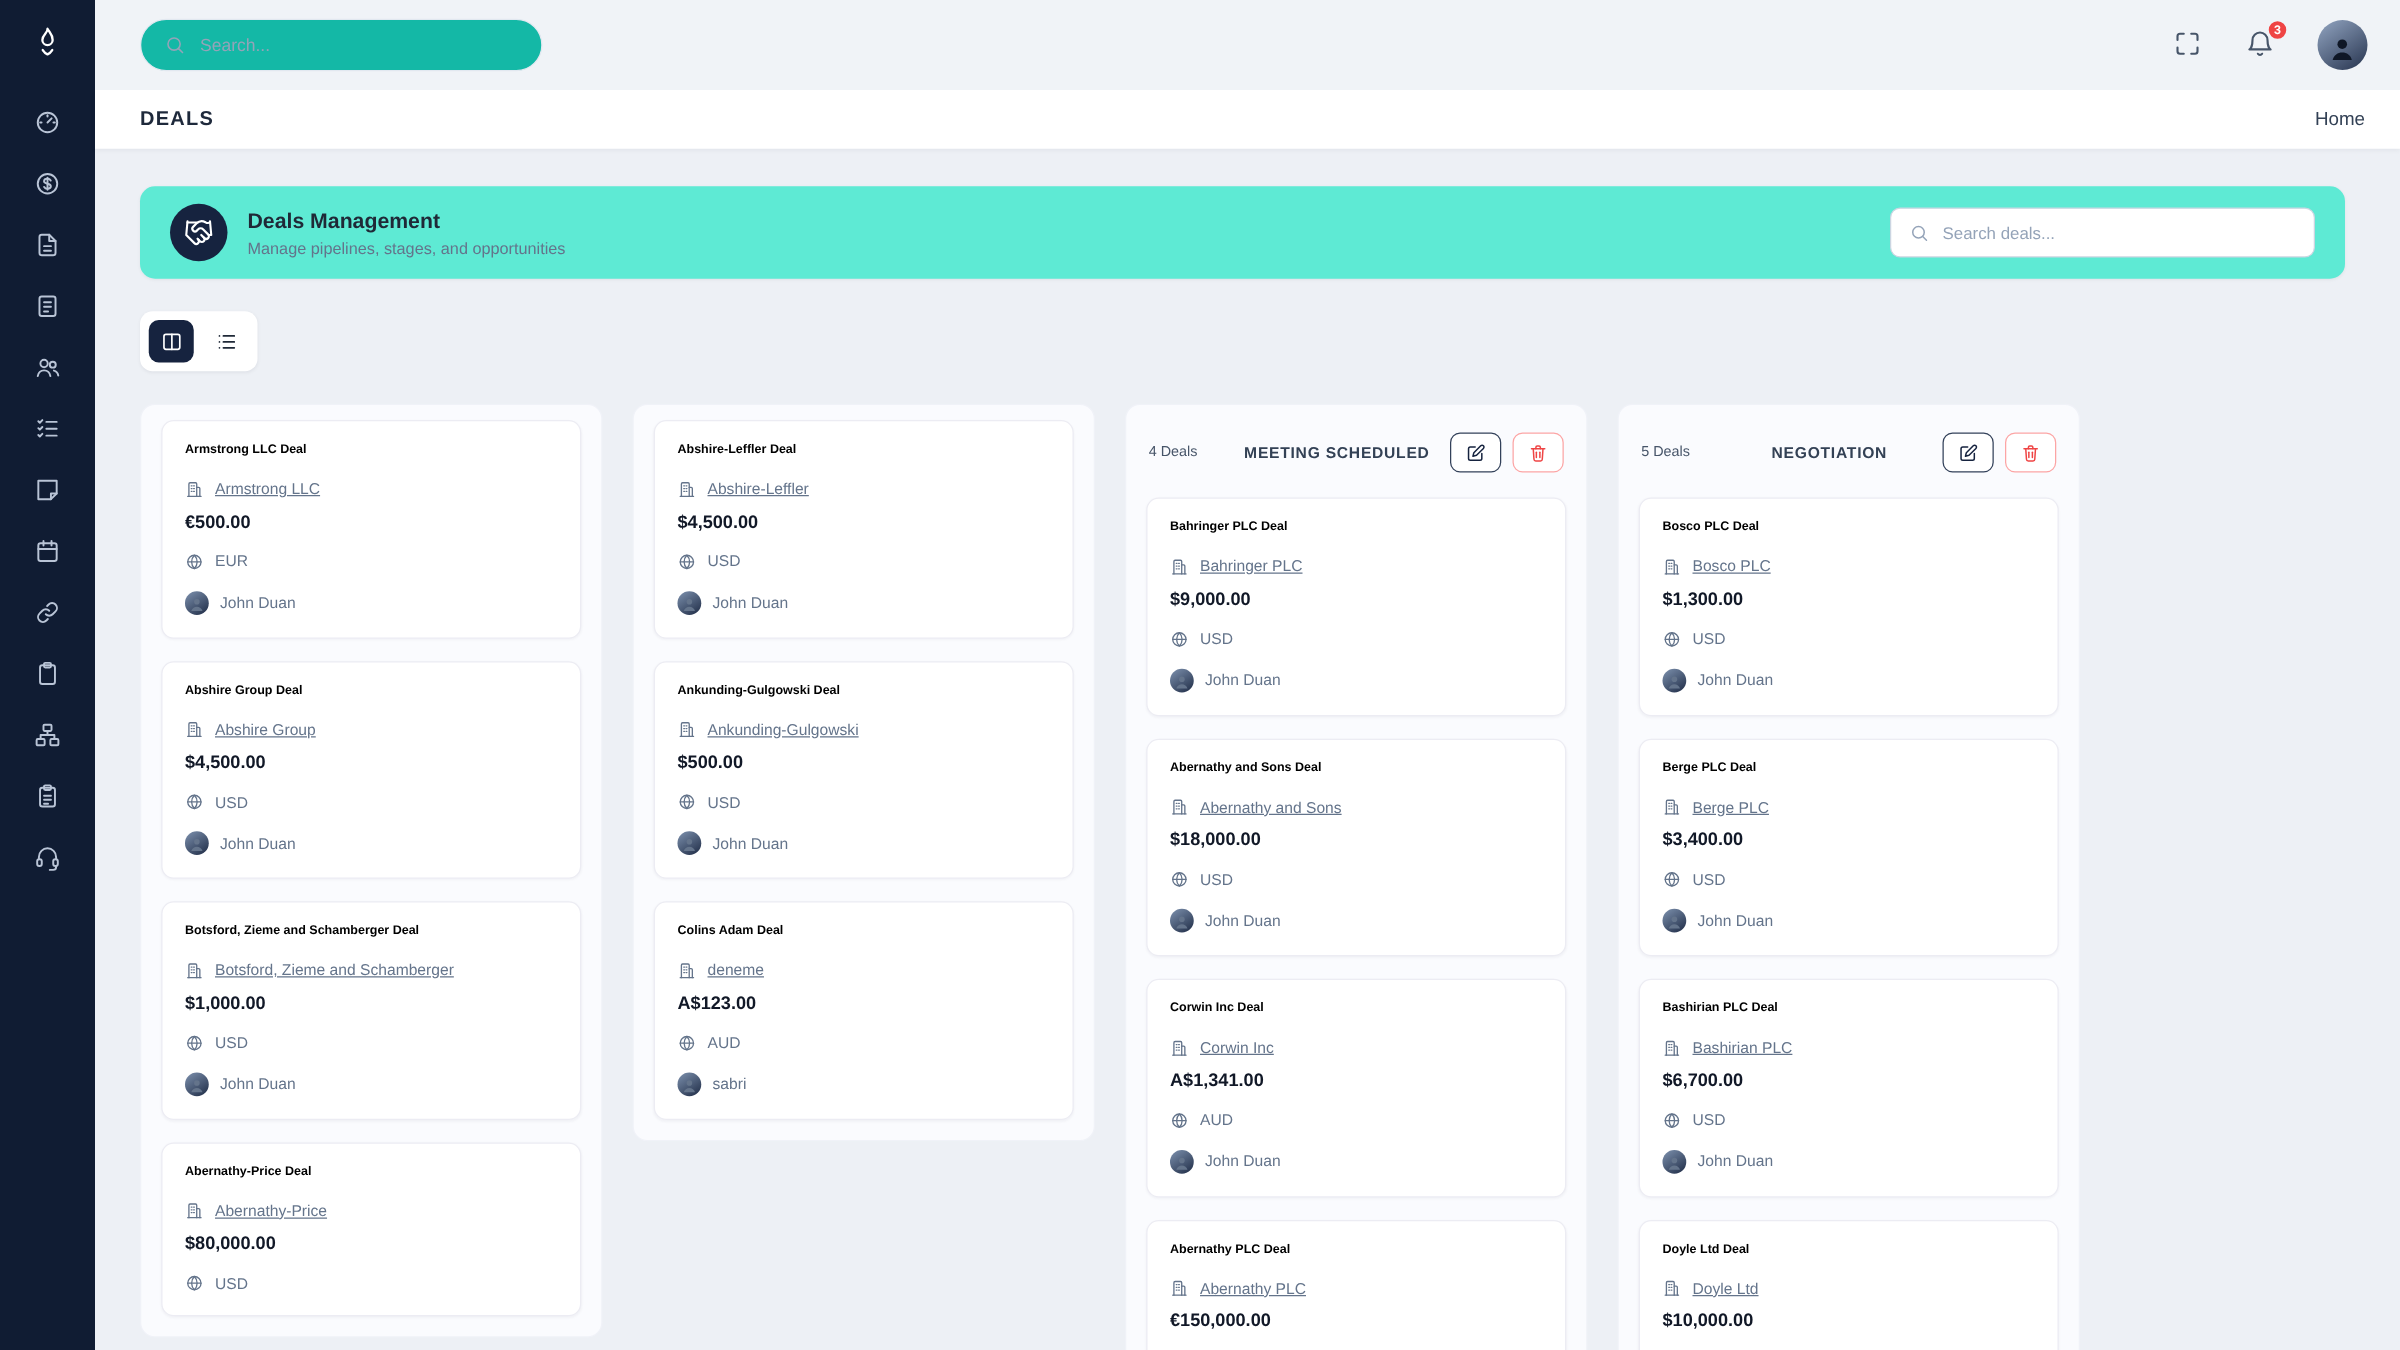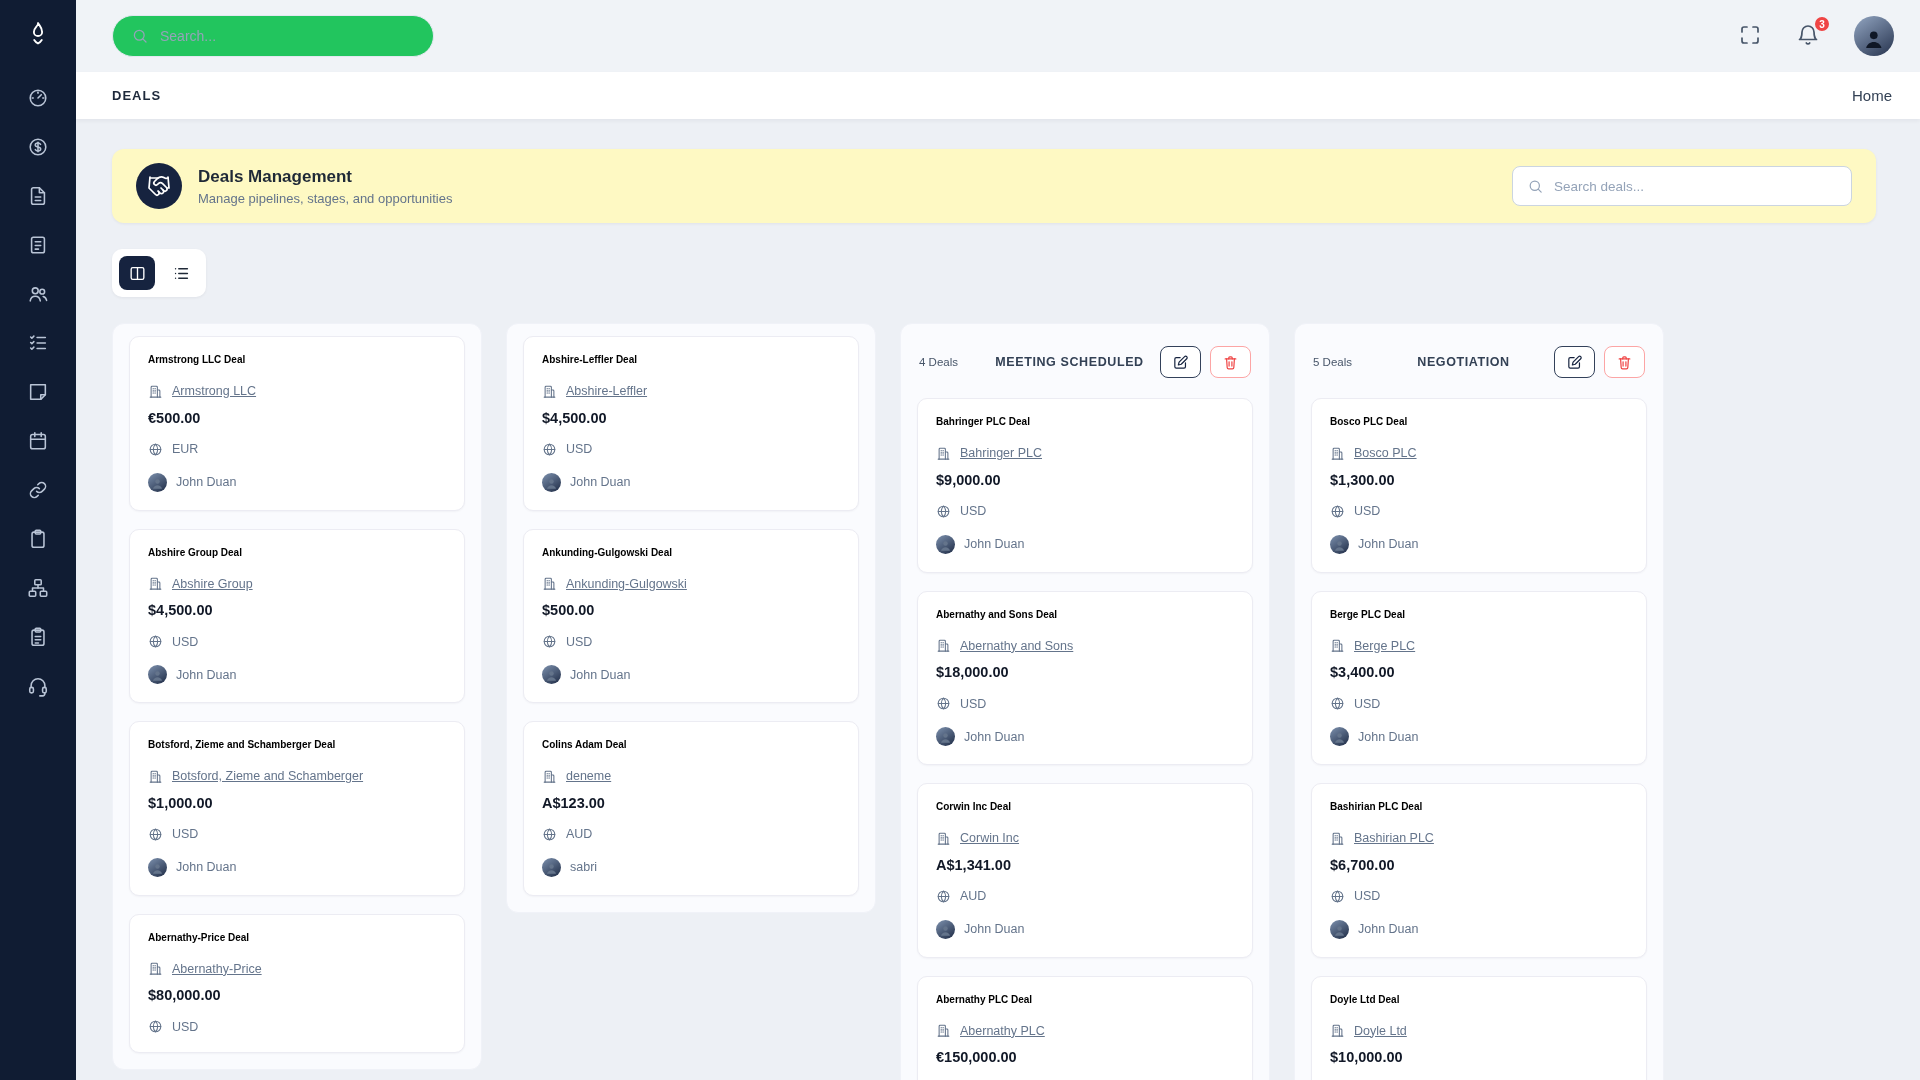--- a/index.html
+++ b/index.html
@@ -29,21 +29,21 @@
 
   
   .app { flex:1; display:flex; flex-direction:column; min-width:0; }
 
   .topbar {
     height:72px; background:#f0f3f7; display:flex; align-items:center;
     padding:0 26px 0 36px; flex-shrink:0;
   }
   .search-pill {
     display:flex; align-items:center; gap:11px; width:322px; height:42px;
-    background:#22c55e; border:1px solid #e2e8f0; border-radius:999px;
+    background:#14b8a6; border:1px solid #e2e8f0; border-radius:999px;
     padding:0 18px; color:#94a3b8;
   }
   .search-pill svg { width:18px; height:18px; }
   .search-pill input {
     border:none; outline:none; background:transparent; width:100%;
     font-size:14px; color:#475569; font-family:"Liberation Sans",sans-serif;
   }
   input::placeholder { color:#94a3b8; }
   .topbar-right { margin-left:auto; display:flex; align-items:center; gap:32px; }
   .icon-btn { width:26px; height:26px; color:#475569; cursor:pointer; position:relative; }
@@ -60,28 +60,28 @@
   }
   .avatar svg { width:80%; height:80%; margin-top:18%; }
   .avatar-lg { width:40px; height:40px; }
   .avatar-sm { width:19px; height:19px; background:linear-gradient(145deg,#7e92af,#1d2a44); color:#0c1322; }
 
   .breadcrumb {
     height:47px; background:#ffffff; display:flex; align-items:center;
     padding:0 28px 0 36px; box-shadow:0 2px 4px rgba(15,23,42,.05); flex-shrink:0;
     position:relative; z-index:2;
   }
-  .crumb-title { font-size:13px; font-weight:700; letter-spacing:1px; color:#1e293b; }
+  .crumb-title { font-size:16px; font-weight:700; letter-spacing:1px; color:#1e293b; }
   .crumb-home { margin-left:auto; font-size:15px; color:#334155; cursor:pointer; }
 
   
   .content { flex:1; padding:30px 44px 0 36px; overflow:hidden; }
 
   .page-head {
-    background:#fef9c3; border-radius:12px; padding:14px 24px;
+    background:#5eead4; border-radius:12px; padding:14px 24px;
     display:flex; align-items:center; box-shadow:0 1px 3px rgba(15,23,42,.06);
   }
   .head-icon {
     width:46px; height:46px; border-radius:50%; background:#16233f; color:#fff;
     display:flex; align-items:center; justify-content:center; margin-right:16px; flex-shrink:0;
   }
   .head-icon svg { width:24px; height:24px; }
   .head-title { font-size:17px; font-weight:700; color:#1f2937; }
   .head-sub { font-size:13px; color:#64748b; margin-top:4px; }
   .deal-search {

